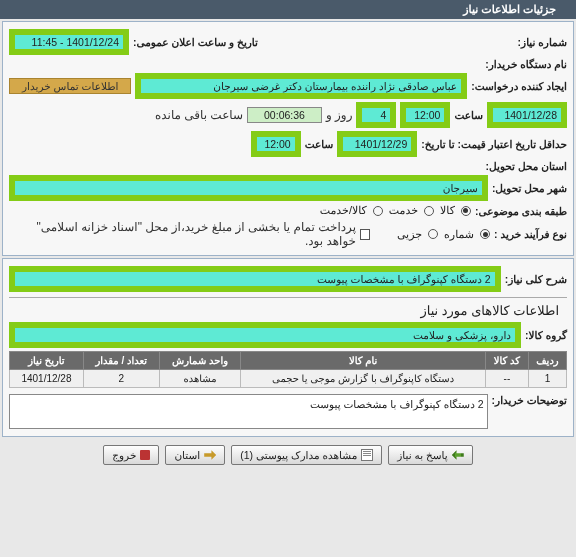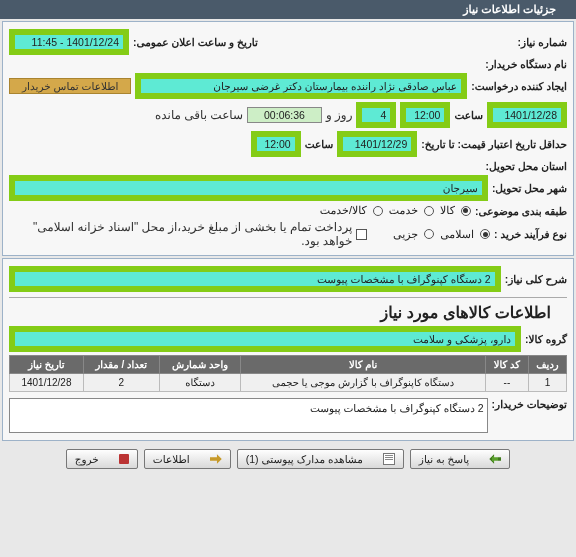--- a/index.html
+++ b/index.html
@@ -10,27 +10,27 @@
 .lbl{font-weight:bold;white-space:nowrap;font-size:10.5px}
 .val{border:6px solid #84cc16;background:#5eead4;padding:1px 4px;font-size:10.5px;height:26px;display:inline-flex;align-items:center;min-width:60px}
 .wide{flex:1}
 .info-link{background:#d4a84a;color:#333;padding:1px 12px;font-size:10.5px;border:1px solid #a98430;cursor:pointer}
 .countdown{background:#cdeec6;border:1px solid #888;padding:1px 16px;font-size:10.5px}
 .radio-grp{display:flex;align-items:center;gap:6px}
 .radio-dot{width:10px;height:10px;border-radius:50%;border:1px solid #555;display:inline-flex;align-items:center;justify-content:center}
 .radio-dot.sel::after{content:"";width:5px;height:5px;border-radius:50%;background:#333}
 .chk{width:11px;height:11px;border:1px solid #555;background:#fff;display:inline-block}
 .sep{border-top:1px solid #aaa;margin:5px 0}
-.sect-title{font-weight:bold;font-size:16px;margin:4px 16px}
+.sect-title{font-weight:normal;font-size:13px;margin:4px 8px}
 table.goods{width:100%;border-collapse:collapse;margin-top:3px}
 table.goods th{background:#6a6a6a;color:#fff;font-size:10px;padding:3px;border:1px solid #888;font-weight:bold}
 table.goods td{background:#f0f0f0;font-size:10px;padding:3px;border:1px solid #bbb;text-align:center}
 .ta{border:1px solid #888;background:#fff;padding:3px;font-size:10.5px;min-height:35px;flex:1}
 .btn-bar{display:flex;gap:6px;justify-content:center;padding:6px;background:#e8e8e8}
-.btn{border:1px solid #777;background:linear-gradient(#fefefe,#d9d9d9);padding:3px 8px;font-size:10.5px;display:flex;align-items:center;gap:20px;cursor:pointer;border-radius:2px}
+.btn{border:1px solid #777;background:linear-gradient(#fefefe,#d9d9d9);padding:3px 8px;font-size:10.5px;display:flex;align-items:center;gap:4px;cursor:pointer;border-radius:2px}
 .ico{width:12px;height:12px;display:inline-block}
 .ico-reply{background:radial-gradient(circle,#5aa02c 40%,#3f7a1c 41%);clip-path:polygon(0 50%,40% 10%,40% 35%,100% 35%,100% 65%,40% 65%,40% 90%)}
 .ico-doc{background:#fff;border:1px solid #777;position:relative}
 .ico-doc::after{content:"";position:absolute;top:1px;left:1px;right:1px;height:1px;background:#888;box-shadow:0 2px #888,0 4px #888}
 .ico-back{clip-path:polygon(100% 50%,60% 10%,60% 35%,0 35%,0 65%,60% 65%,60% 90%);background:#c79a2a}
 .note{font-size:12px;color:#333}
 .spacer{flex:1}
 </style>
 </head>
 <body>
@@ -82,21 +82,21 @@
    <span class="radio-dot"></span>
         <span>خدمت</span>
    <span class="radio-dot"></span>
         <span>کالا/خدمت</span>
   </div>
  </div>
  <div class="row">
   <span class="lbl">نوع فرآیند خرید :</span>
   <div class="radio-grp">
    <span class="radio-dot sel"></span>
-        <span>اسلامی</span>
+        <span>شماره</span>
    <span class="radio-dot"></span>
         <span>جزیی</span>
   </div>
   <span style="width:20px"></span>
   <span class="chk"></span>
   <span class="note">پرداخت تمام یا بخشی از مبلغ خرید،از محل "اسناد خزانه اسلامی" خواهد بود.</span>
  </div>
 </div>
 
 <div class="panel">
@@ -119,21 +119,21 @@
    <th>واحد شمارش</th>
    <th>تعداد / مقدار</th>
    <th>تاریخ نیاز</th>
   </tr>
       </thead>
   <tbody>
         <tr>
    <td>1</td>
    <td>--</td>
    <td>دستگاه کاپنوگراف با گزارش موجی یا حجمی</td>
-   <td>دستگاه</td>
+   <td>مشاهده</td>
    <td>2</td>
    <td>1401/12/28</td>
   </tr>
       </tbody>
  </table>
  <div class="row" style="margin-top:6px;align-items:flex-start">
   <span class="lbl">توضیحات خریدار:</span>
   <div class="ta">2 دستگاه کپنوگراف با مشخصات پیوست</div>
  </div>
 </div>
@@ -142,19 +142,19 @@
  <div class="btn">
       <span class="ico ico-reply"></span>
       <span>پاسخ به نیاز</span>
     </div>
  <div class="btn">
       <span class="ico ico-doc"></span>
       <span>مشاهده مدارک پیوستی (1)</span>
     </div>
  <div class="btn">
       <span class="ico ico-back"></span>
-      <span>اطلاعات</span>
+      <span>استان</span>
     </div>
  <div class="btn">
       <span class="ico" style="background:#b33;width:10px;height:10px;border-radius:1px"></span>
       <span>خروج</span>
     </div>
 </div>
 
 </body></html>

